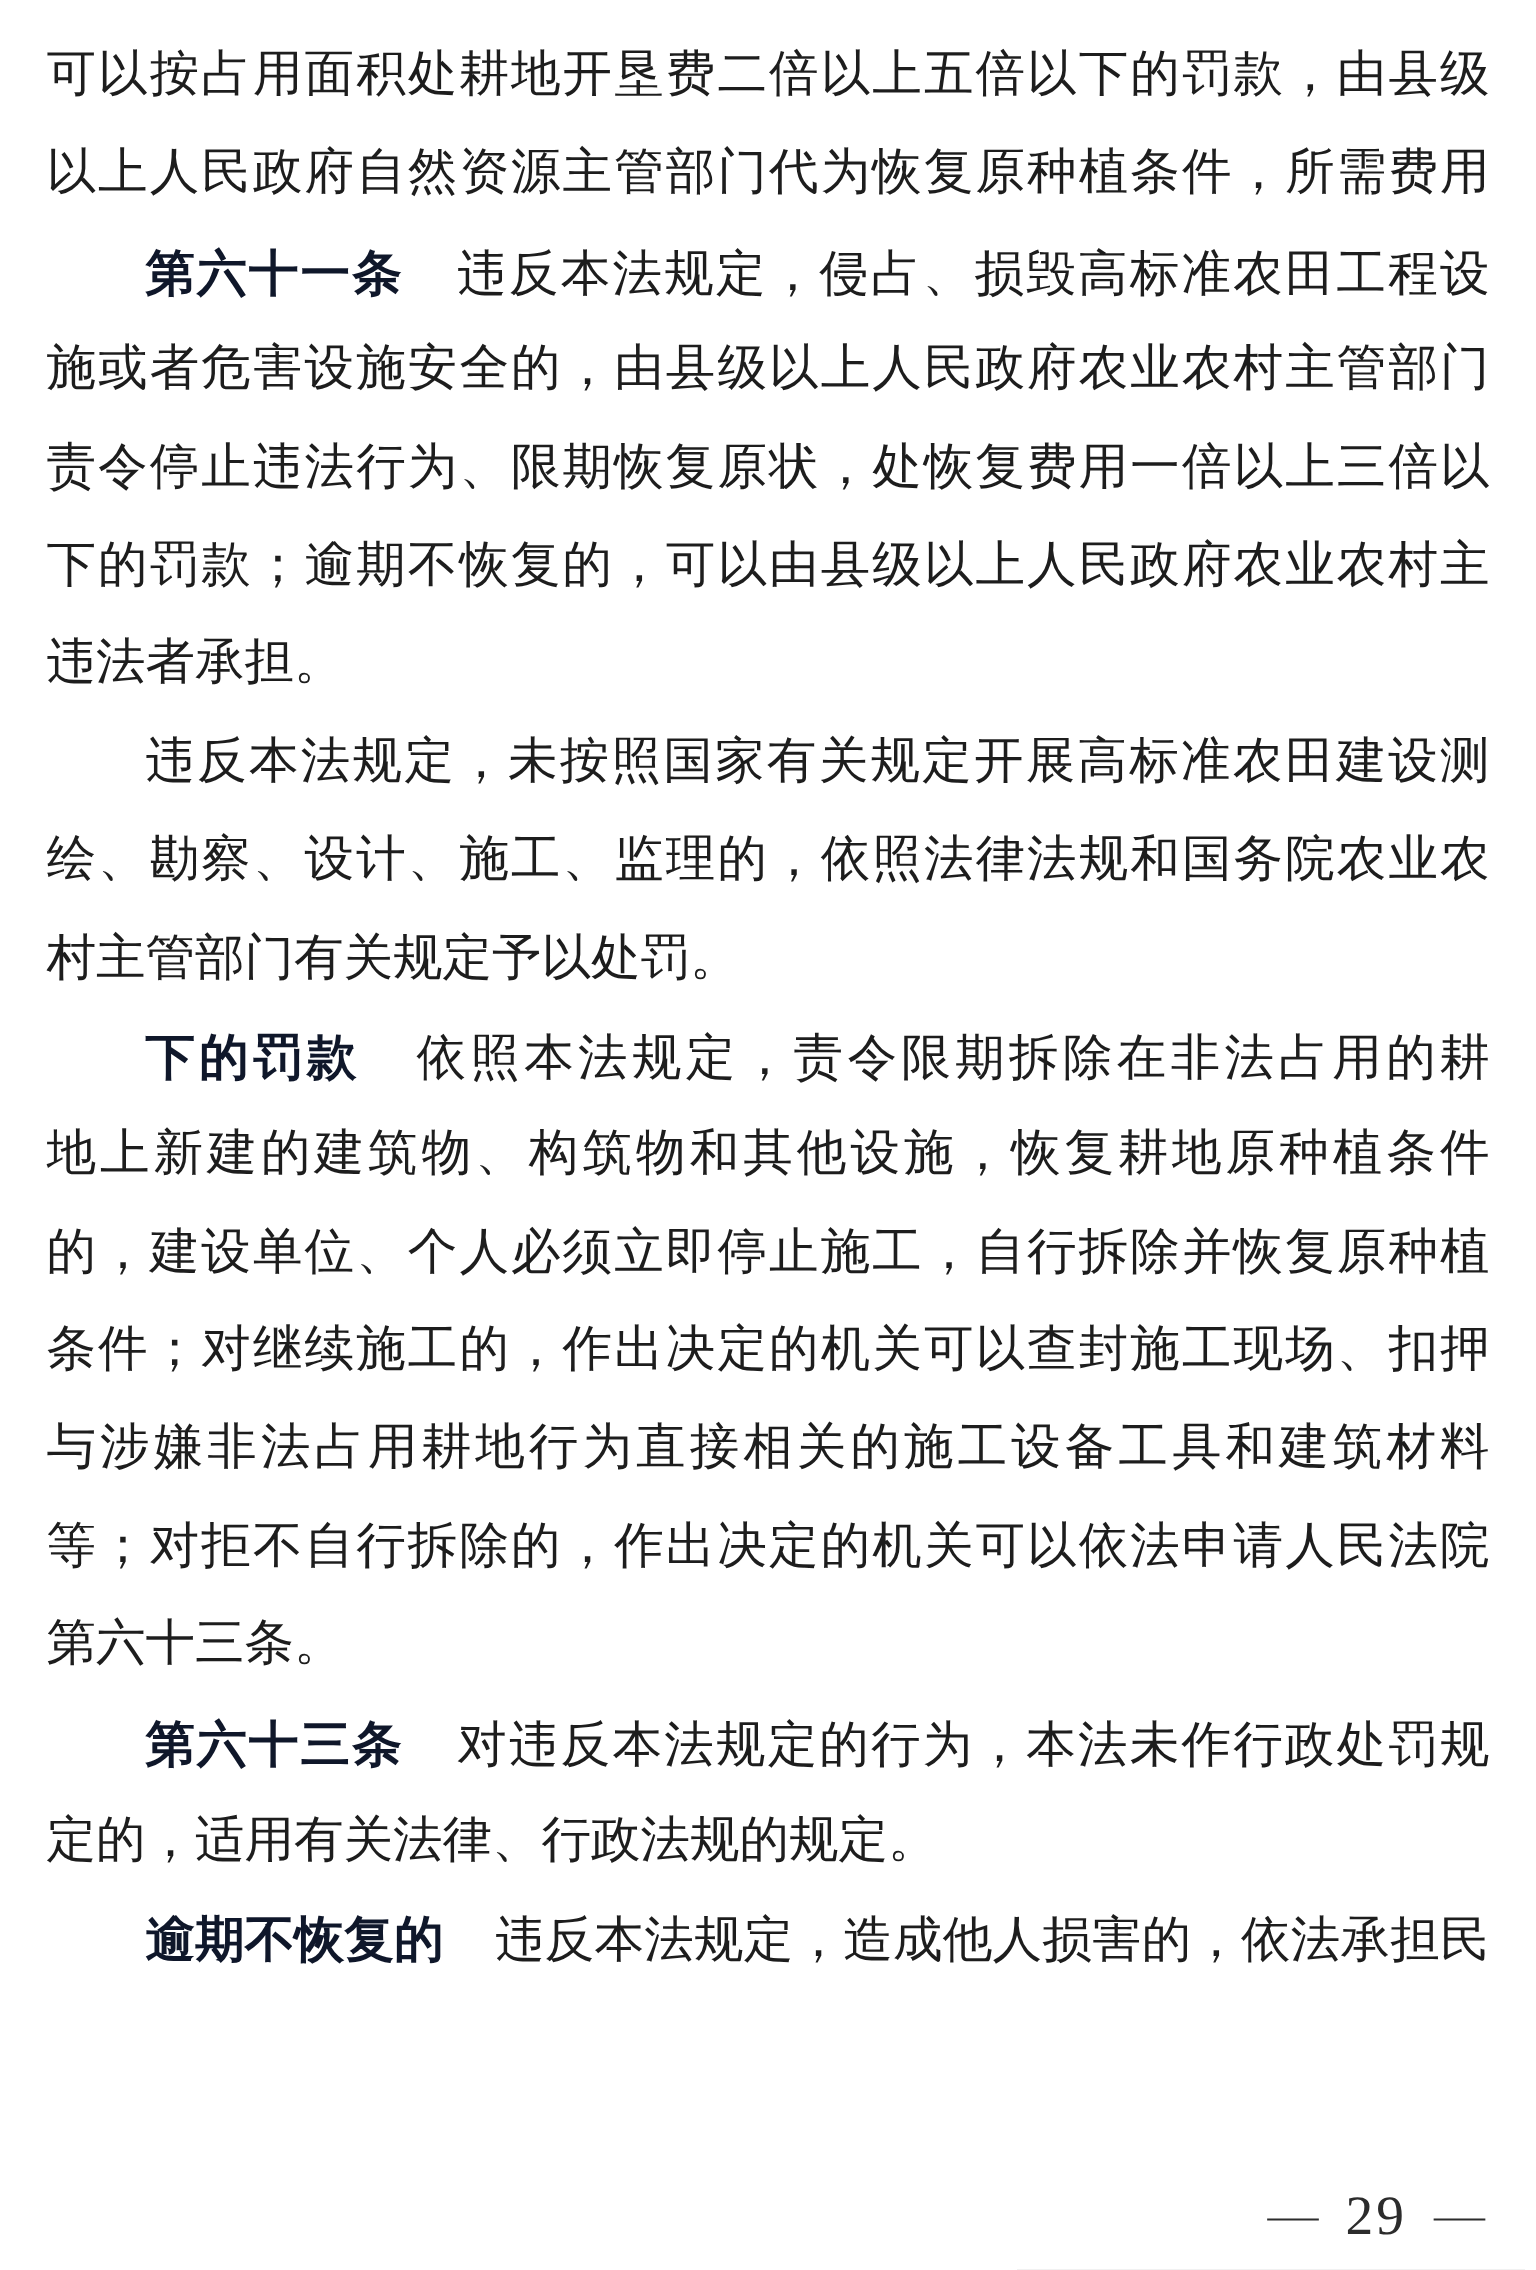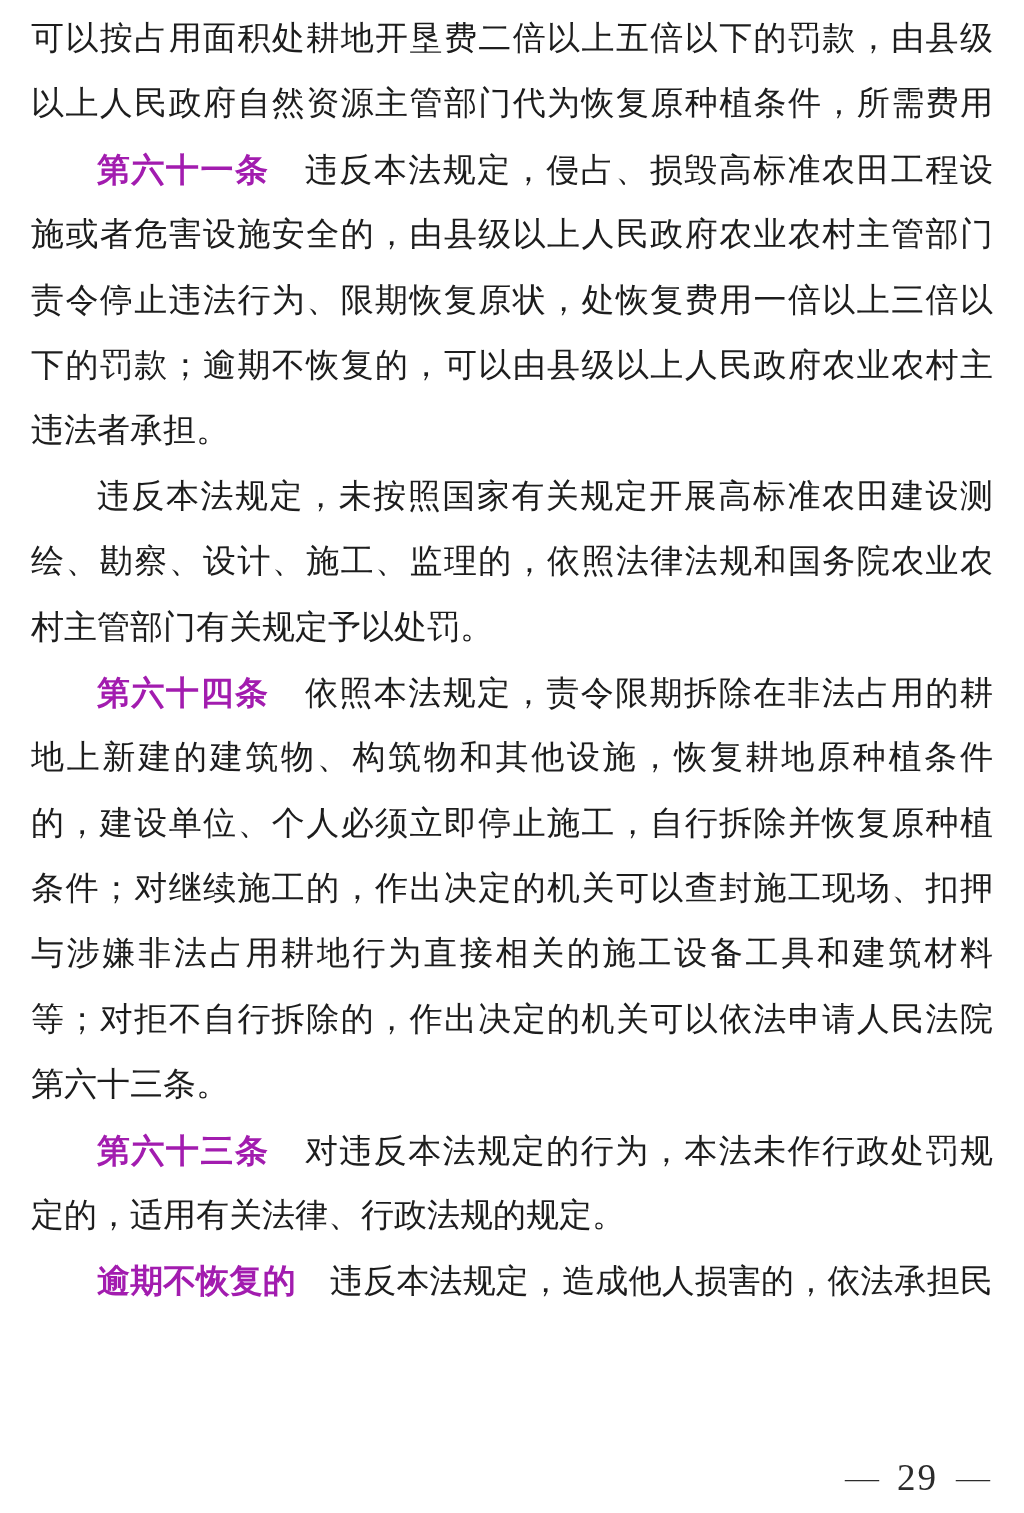--- a/index.html
+++ b/index.html
@@ -7,40 +7,40 @@
     position:relative;
     width:1024px; height:1513px;
     margin:0 auto;
     background:#ffffff;
     overflow:hidden;
     color:#1d1d1d;
     font-family:"Liberation Serif","DejaVu Serif",serif;
   }
   .textblock {
     position:absolute;
-    left:31px; top:6px;
+    left:31px; top:18px;
     width:962px;
   }
   .line {
     height:65.4px;
     line-height:65.4px;
     font-size:33px;
     letter-spacing:0px;
     text-align:justify;
     text-align-last:justify;
     text-justify:inter-character;
     overflow:hidden;
     font-weight:400;
   }
   .line.left { text-align-last:left; }
   .line.indent { text-indent:66px; }
   .head {
     font-family:"Liberation Sans","DejaVu Sans",sans-serif;
     font-weight:700;
-    color:#a21caf;
+    color:#0f172a;
   }
   .gap { display:inline-block; width:34px; }
   .footer {
     position:absolute;
     right:34px; top:1452px;
     height:52px;
     display:flex;
     align-items:center;
     gap:18px;
     color:#2c2c2c;
@@ -68,21 +68,21 @@
     <div class="line indent"><span class="head">第六十一条</span><span class="gap"></span><span>违反本法规定，侵占、损毁高标准农田工程设</span></div>
     <div class="line">施或者危害设施安全的，由县级以上人民政府农业农村主管部门</div>
     <div class="line">责令停止违法行为、限期恢复原状，处恢复费用一倍以上三倍以</div>
     <div class="line">下的罚款；逾期不恢复的，可以由县级以上人民政府农业农村主</div>
     <div class="line left">违法者承担。</div>
 
     <div class="line indent">违反本法规定，未按照国家有关规定开展高标准农田建设测</div>
     <div class="line">绘、勘察、设计、施工、监理的，依照法律法规和国务院农业农</div>
     <div class="line left">村主管部门有关规定予以处罚。</div>
 
-    <div class="line indent"><span class="head">第六十四条</span><span class="gap"></span><span>依照本法规定，责令限期拆除在非法占用的耕</span></div>
+    <div class="line indent"><span class="head">下的罚款</span><span class="gap"></span><span>依照本法规定，责令限期拆除在非法占用的耕</span></div>
     <div class="line">地上新建的建筑物、构筑物和其他设施，恢复耕地原种植条件</div>
     <div class="line">的，建设单位、个人必须立即停止施工，自行拆除并恢复原种植</div>
     <div class="line">条件；对继续施工的，作出决定的机关可以查封施工现场、扣押</div>
     <div class="line">与涉嫌非法占用耕地行为直接相关的施工设备工具和建筑材料</div>
     <div class="line">等；对拒不自行拆除的，作出决定的机关可以依法申请人民法院</div>
     <div class="line left">第六十三条。</div>
 
     <div class="line indent"><span class="head">第六十三条</span><span class="gap"></span><span>对违反本法规定的行为，本法未作行政处罚规</span></div>
     <div class="line left">定的，适用有关法律、行政法规的规定。</div>
 

